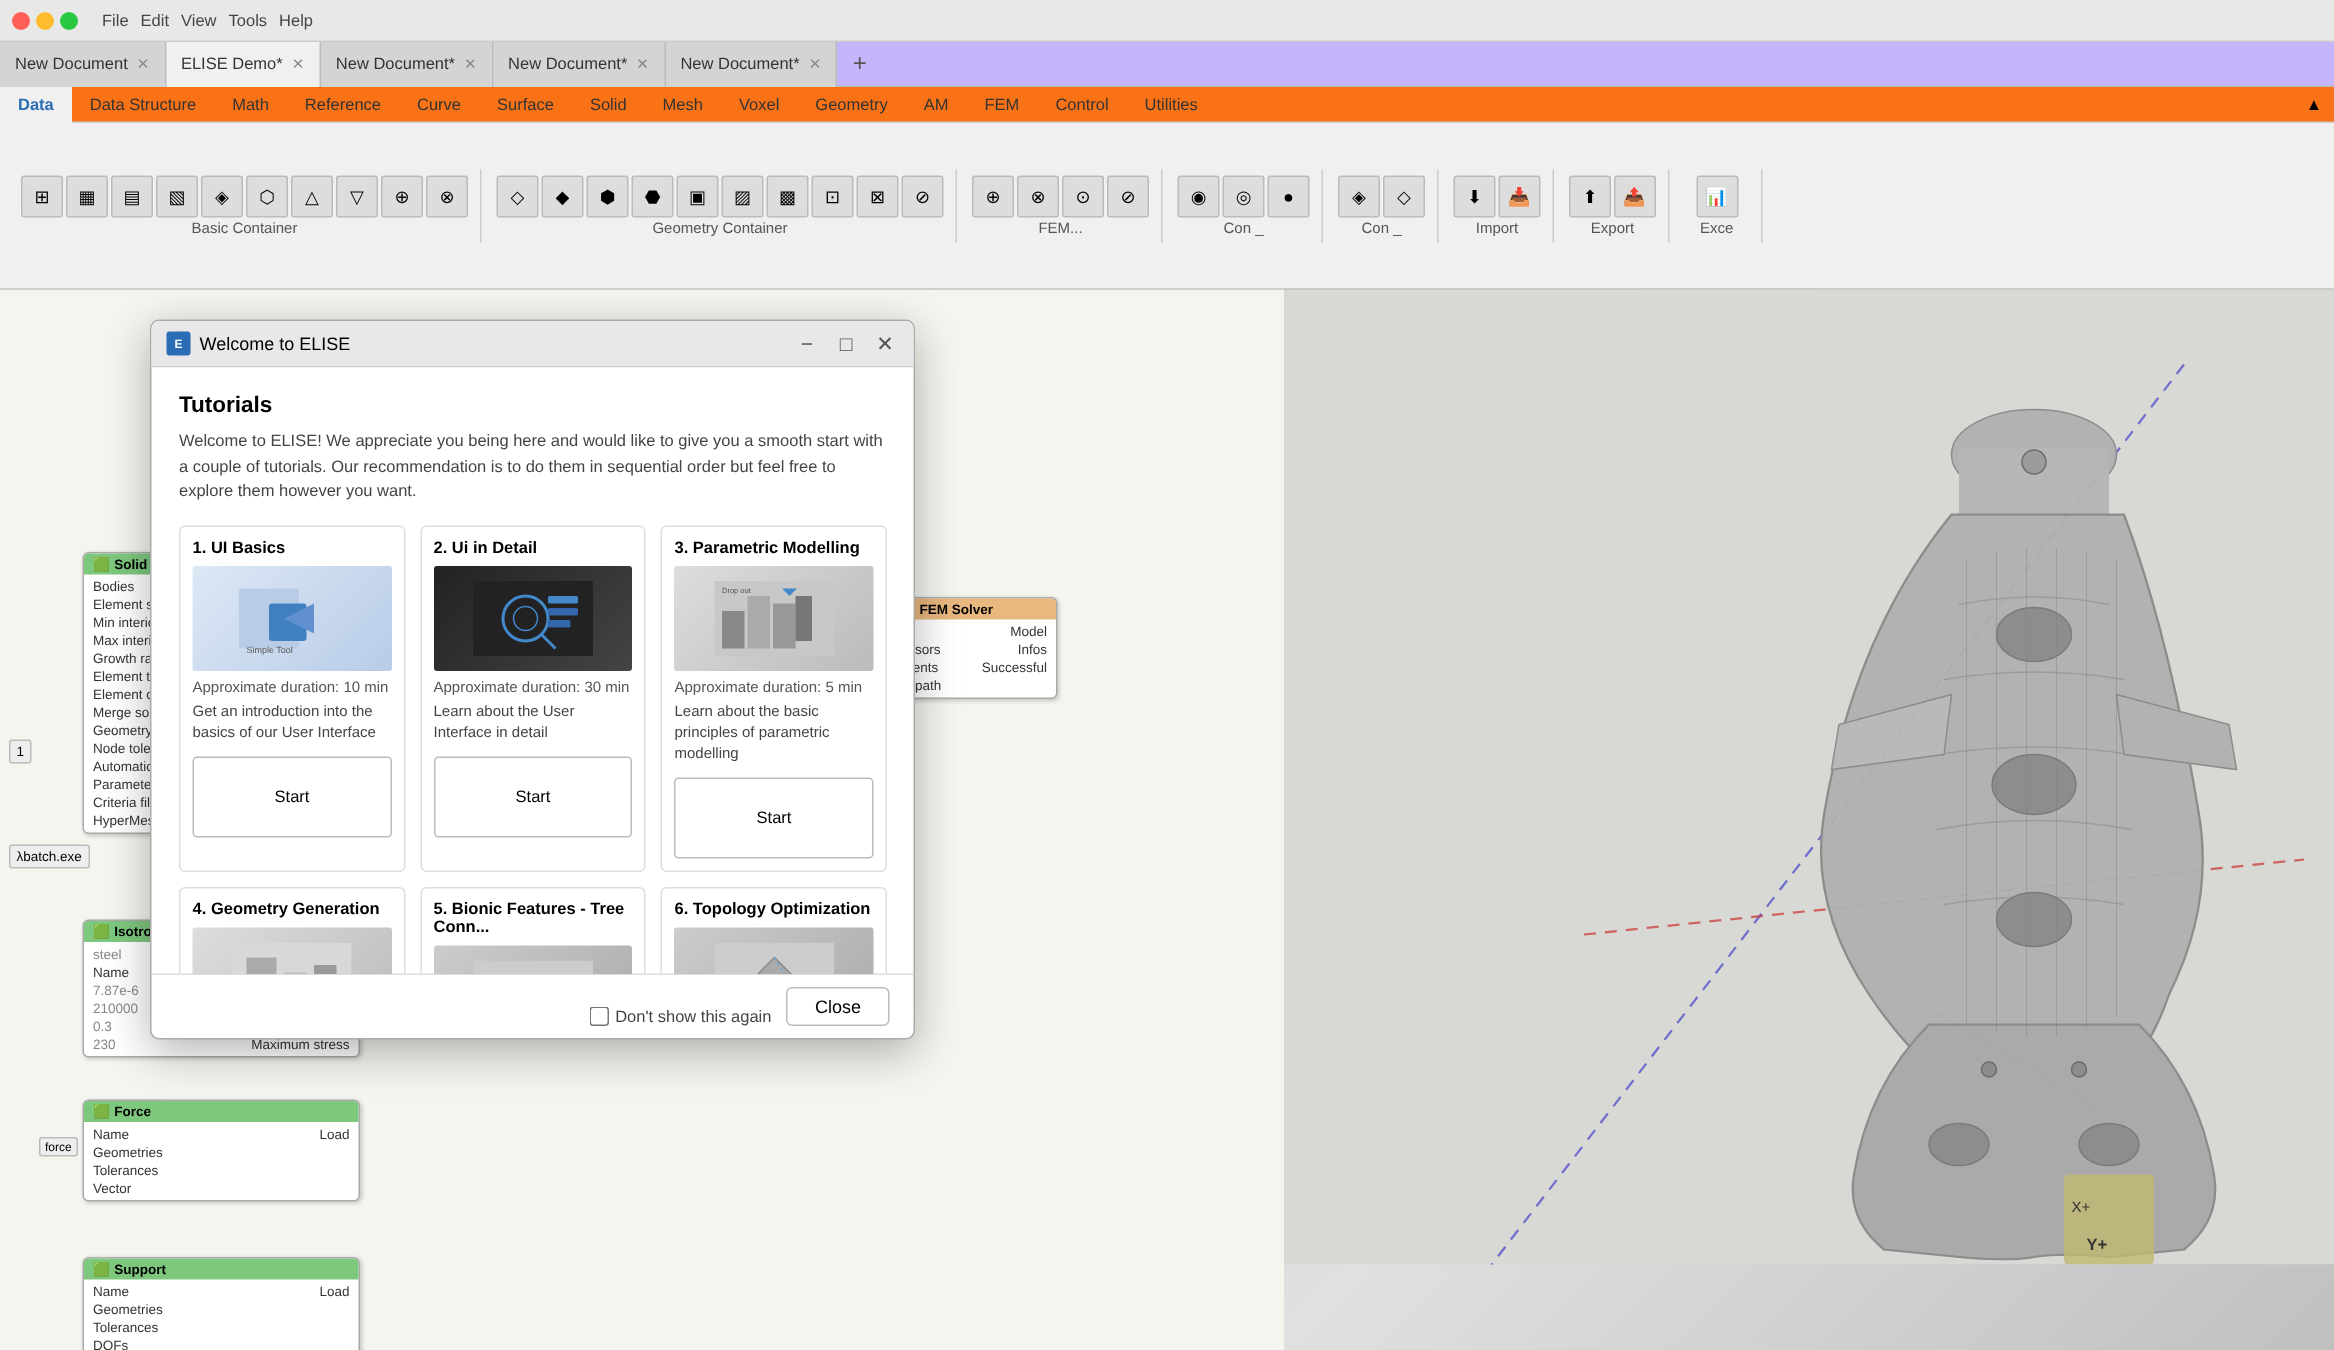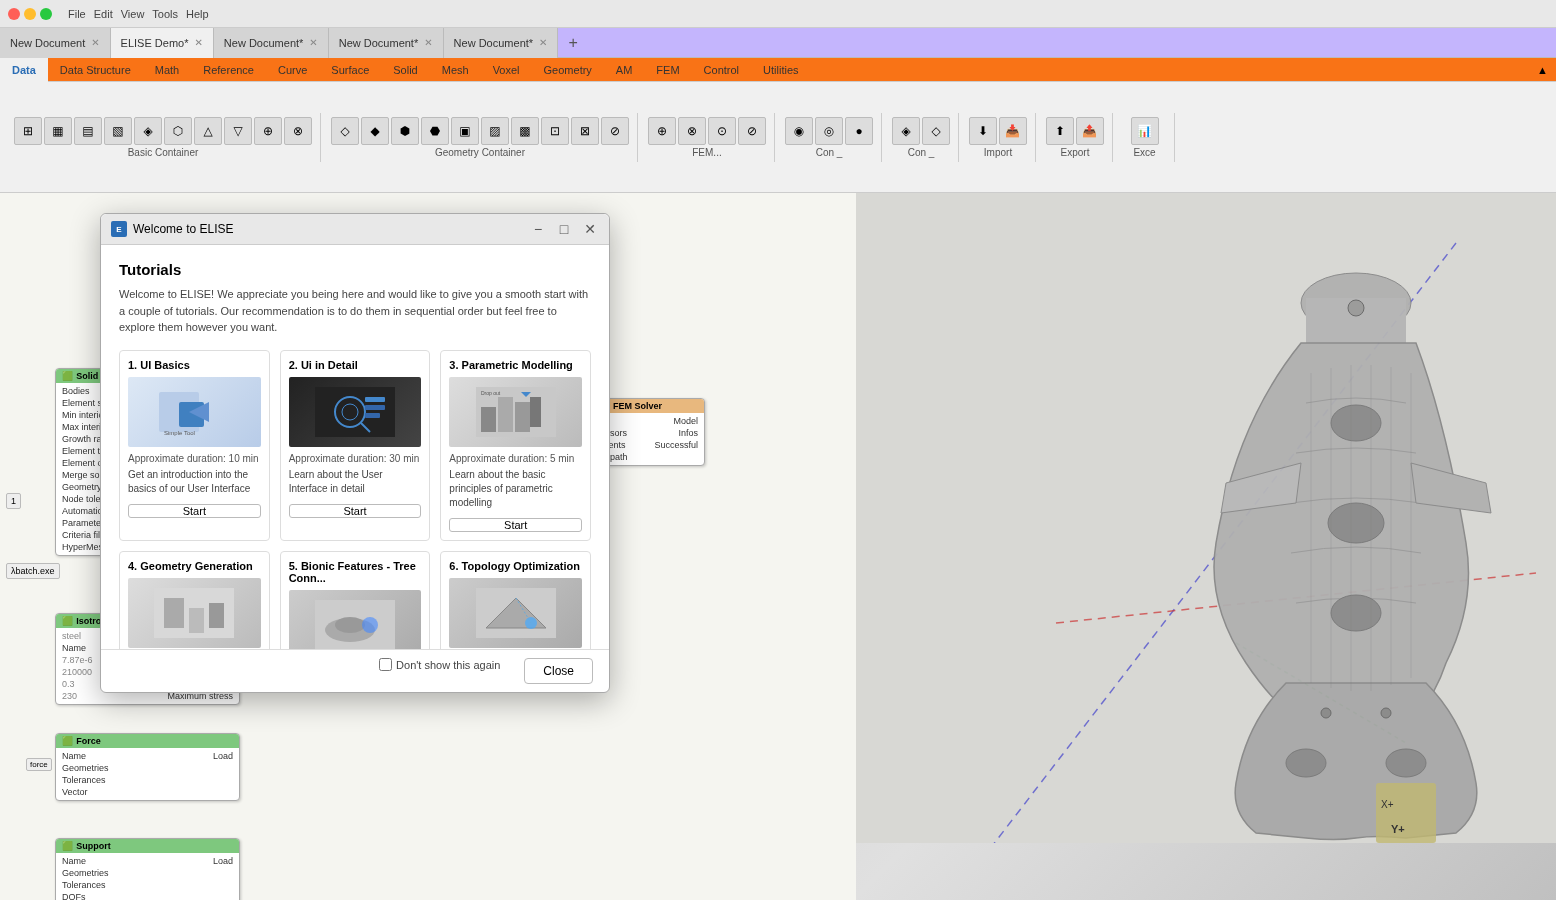--- a/index.html
+++ b/index.html
@@ -61,22 +61,22 @@
     .dialog-ctrl { cursor: pointer; font-size: 14px; color: #555; width: 18px; height: 18px; display: flex; align-items: center; justify-content: center; }
     .dialog-content { padding: 16px 18px; overflow-y: auto; flex: 1; }
     .dialog-section-title { font-size: 15px; font-weight: bold; margin-bottom: 8px; }
     .dialog-intro { font-size: 11px; color: #444; line-height: 1.5; margin-bottom: 14px; }
     .tutorial-grid { display: grid; grid-template-columns: 1fr 1fr 1fr; gap: 10px; }
     .tutorial-card { border: 1px solid #ddd; border-radius: 4px; padding: 8px; font-size: 10px; }
     .tutorial-card-title { font-weight: bold; font-size: 11px; margin-bottom: 6px; }
     .tutorial-thumb { width: 100%; height: 70px; background: #e0e8f0; border-radius: 2px; margin-bottom: 6px; overflow: hidden; display: flex; align-items: center; justify-content: center; position: relative; }
     .tutorial-duration { color: #555; margin-bottom: 4px; font-size: 10px; }
     .tutorial-desc { color: #444; margin-bottom: 8px; line-height: 1.4; font-size: 10px; }
-    .tutorial-start-btn { width: 100%; padding: 0; background: white; border: 1px solid #bbb; border-radius: 3px; cursor: pointer; font-size: 11px; text-align: center; }
-    .dialog-footer { padding: 8px 16px; border-top: 1px solid #ddd; display: flex; align-items: flex-start; justify-content: flex-end; gap: 24px; }
+    .tutorial-start-btn { width: 100%; padding: 20px; background: white; border: 1px solid #bbb; border-radius: 3px; cursor: pointer; font-size: 11px; text-align: center; }
+    .dialog-footer { padding: 8px 16px; border-top: 1px solid #ddd; display: flex; align-items: flex-end; justify-content: flex-end; gap: 10px; }
     .footer-checkbox { display: flex; align-items: center; gap: 4px; font-size: 11px; color: #444; }
     .close-btn { padding: 5px 18px; background: white; border: 1px solid #bbb; border-radius: 4px; cursor: pointer; font-size: 12px; }
 
     
     .view-3d-bg { width: 100%; height: 100%; background: linear-gradient(135deg, #c8c8c8 0%, #e0e0e0 50%, #c0c0c0 100%); position: relative; }
 
     
     .thumb-ui-basics { background: linear-gradient(135deg, #dde8f5, #b8cce8); }
     .thumb-ui-detail { background: linear-gradient(135deg, #222, #444); }
     .thumb-parametric { background: linear-gradient(135deg, #ddd, #bbb); }

